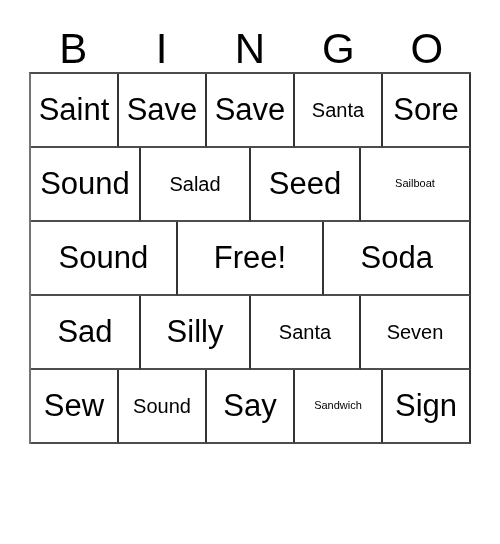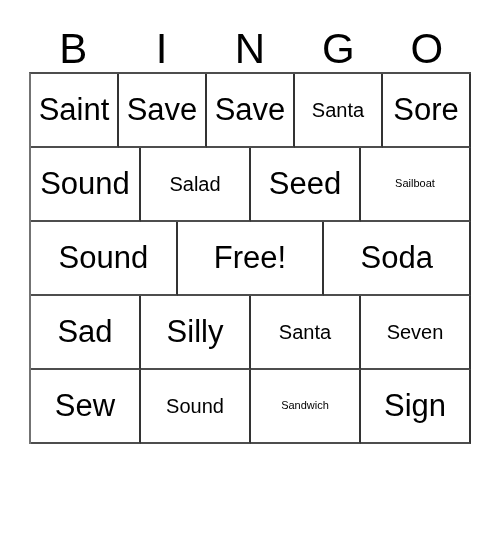--- a/index.html
+++ b/index.html
@@ -160,20 +160,23 @@
     </div>
 
     <div class="grid-row">
       <div class="grid-cell">
           <span class="cell-text size-lg">Sew</span>
         </div>
       <div class="grid-cell">
           <span class="cell-text size-md">Sound</span>
         </div>
       <div class="grid-cell">
+          <span class="cell-text size-lg">Say</span>
+        </div>
+      <div class="grid-cell">
           <span class="cell-text size-xs">Sandwich</span>
         </div>
       <div class="grid-cell">
           <span class="cell-text size-lg">Sign</span>
         </div>
     </div>
 
   </div>
 </div>
 

